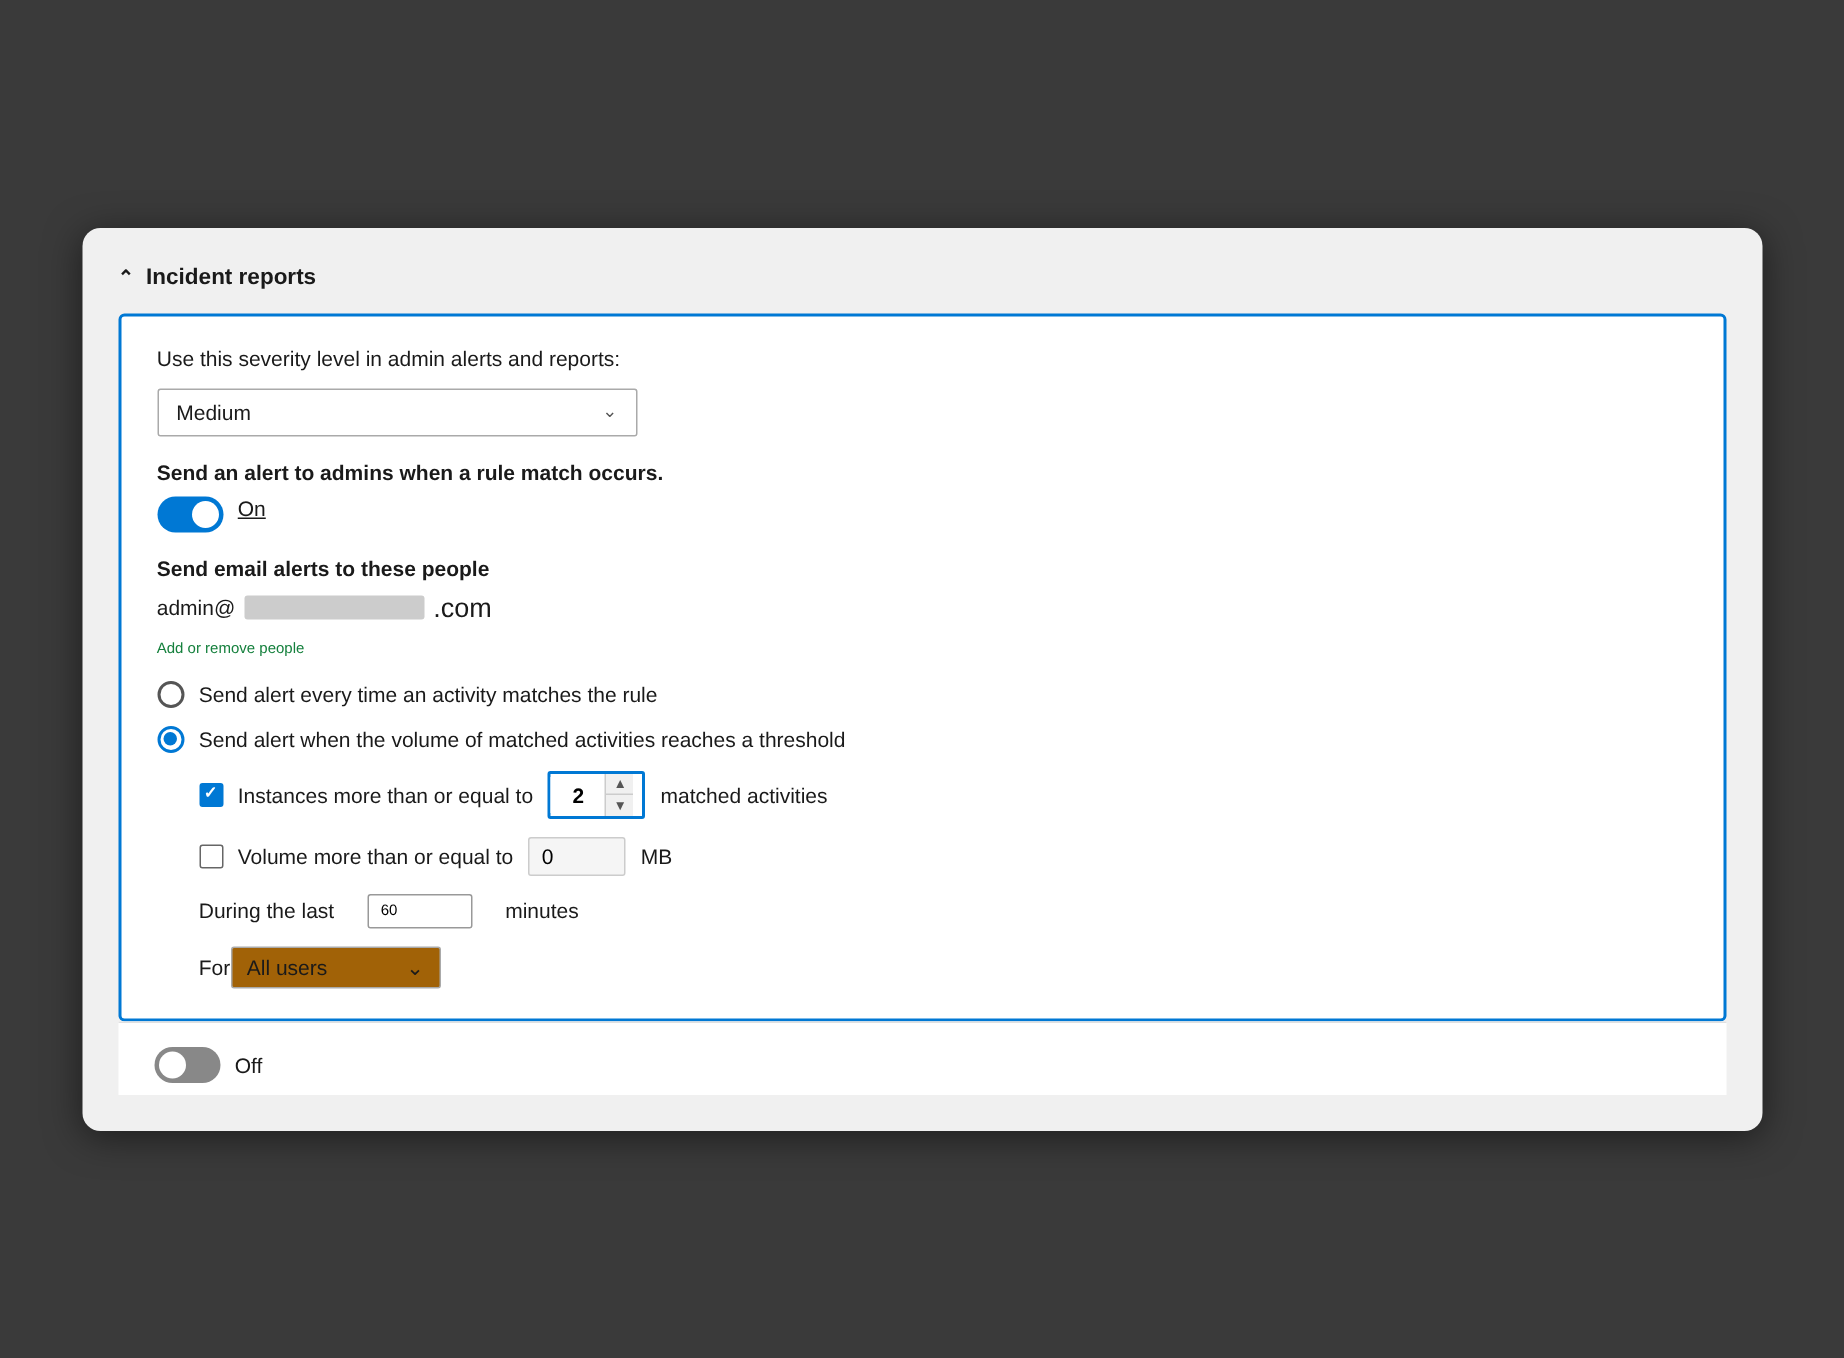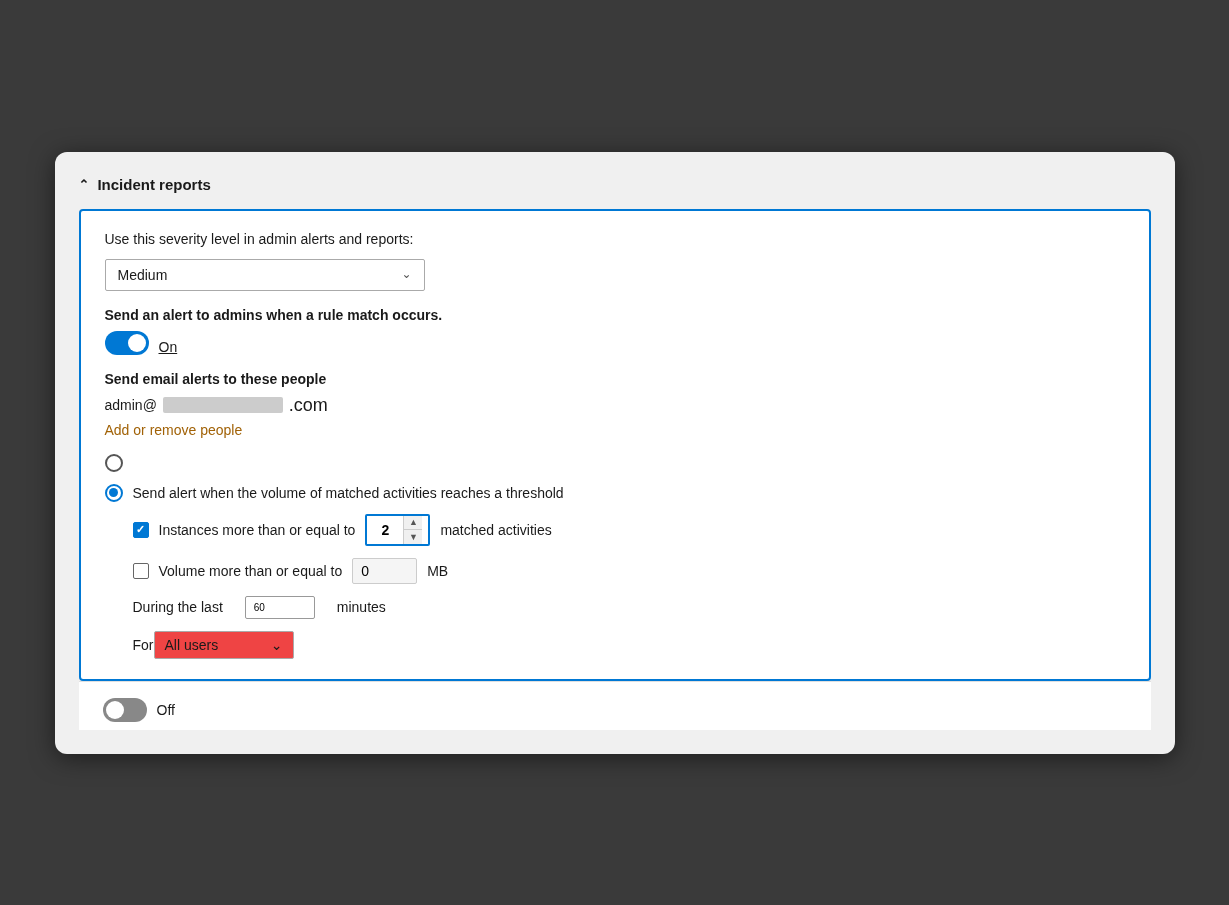--- a/index.html
+++ b/index.html
@@ -147,23 +147,23 @@
       border-radius: 2px;
       margin: 0 2px;
       vertical-align: middle;
     }
 
     .email-suffix {
       font-size: 18px;
     }
 
     .link-btn {
-      color: #a16207;
-      cursor: pointer;
-      font-size: 14px;
+      color: #15803d;
+      cursor: pointer;
+      font-size: 10px;
       background: none;
       border: none;
       padding: 0;
       text-decoration: none;
     }
 
     .radio-row {
       display: flex;
       align-items: center;
       gap: 10px;
@@ -312,21 +312,21 @@
     }
 
     .for-dropdown {
       display: flex;
       align-items: center;
       justify-content: space-between;
       border: 1px solid #aaa;
       border-radius: 2px;
       padding: 5px 10px;
       width: 140px;
-      background: #ef4444;
+      background: #a16207;
       cursor: pointer;
       font-size: 14px;
       gap: 8px;
     }
 
     .bottom-section {
       background: #ffffff;
       padding: 16px 24px 8px 24px;
       border-top: 1px solid #e0e0e0;
     }
@@ -347,21 +347,21 @@
       <span class="label-normal">Use this severity level in admin alerts and reports:</span>
     </div>
     <div class="severity-dropdown">
       <span>Medium</span>
       <span class="chevron">⌄</span>
     </div>
 
     <div class="toggle-row">
       <div style="width:100%">
         <span class="label-bold">Send an alert to admins when a rule match occurs.</span>
-        <div style="display:flex;align-items:flex-end;gap:10px;text-decoration:underline;">
+        <div style="display:flex;align-items:flex-start;gap:10px;text-decoration:underline;">
           <div class="toggle on">
             <div class="toggle-knob"></div>
           </div>
           <span class="toggle-label">On</span>
         </div>
       </div>
     </div>
 
     <div class="email-section">
       <span class="label-bold">Send email alerts to these people</span>
@@ -369,20 +369,21 @@
         <span class="email-prefix">admin@</span>
         <span class="email-redacted"></span>
         <span class="email-suffix">.com</span>
       </div>
       <button class="link-btn">Add or remove people</button>
     </div>
 
     <div style="margin-bottom:8px;">
       <div class="radio-row">
         <div class="radio-input"></div>
+        <span>Send alert every time an activity matches the rule</span>
       </div>
       <div class="radio-row">
         <div class="radio-input selected"></div>
         <span>Send alert when the volume of matched activities reaches a threshold</span>
       </div>
     </div>
 
     <div class="threshold-section">
 
       <div class="threshold-row">

